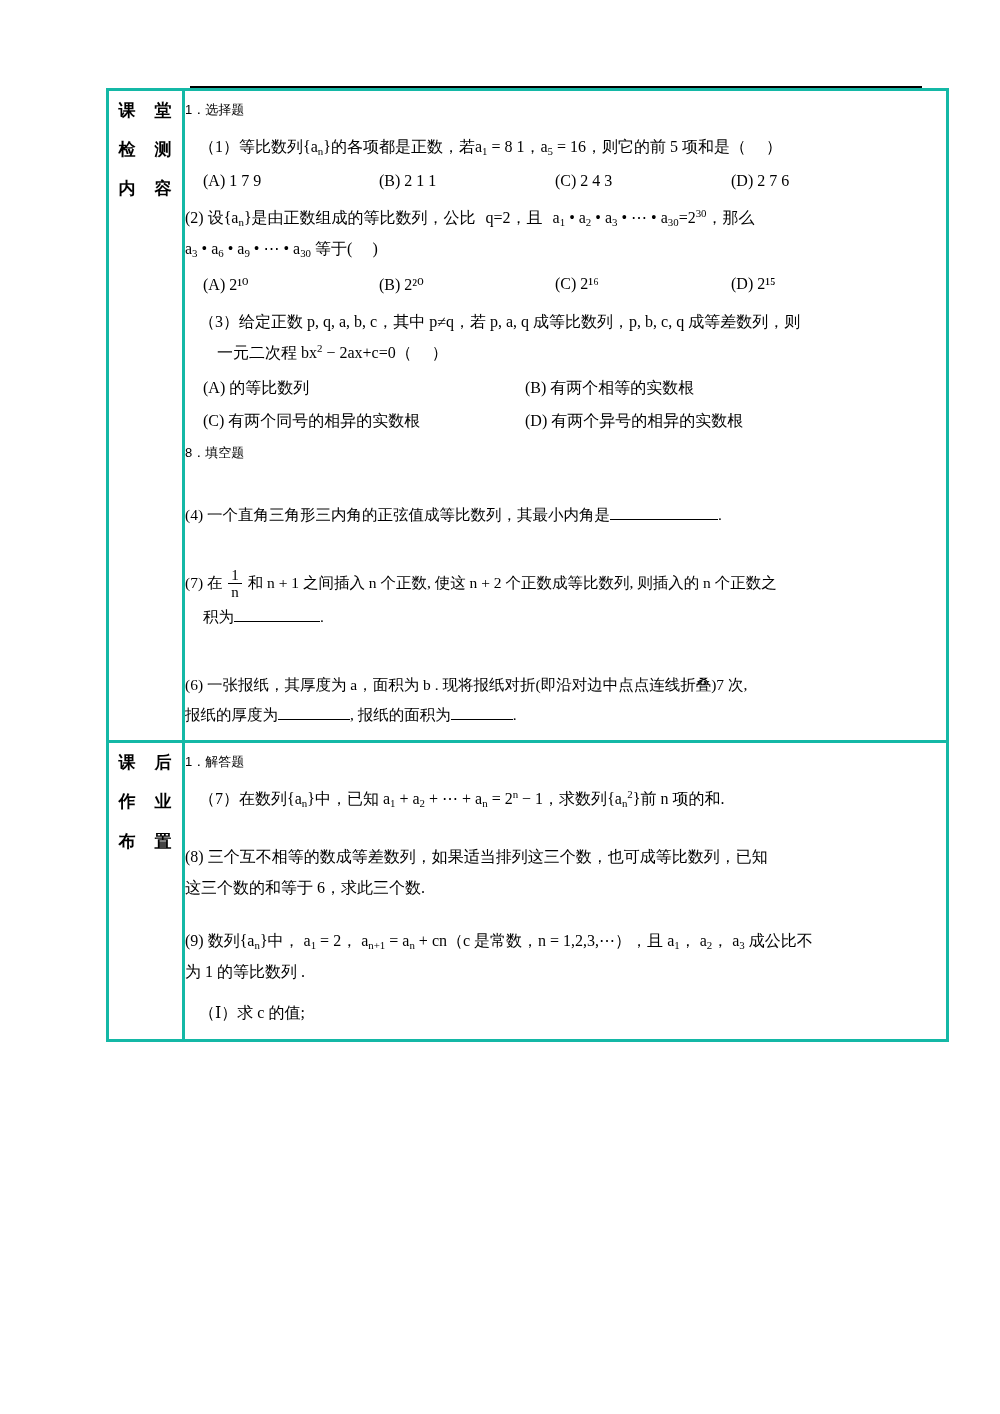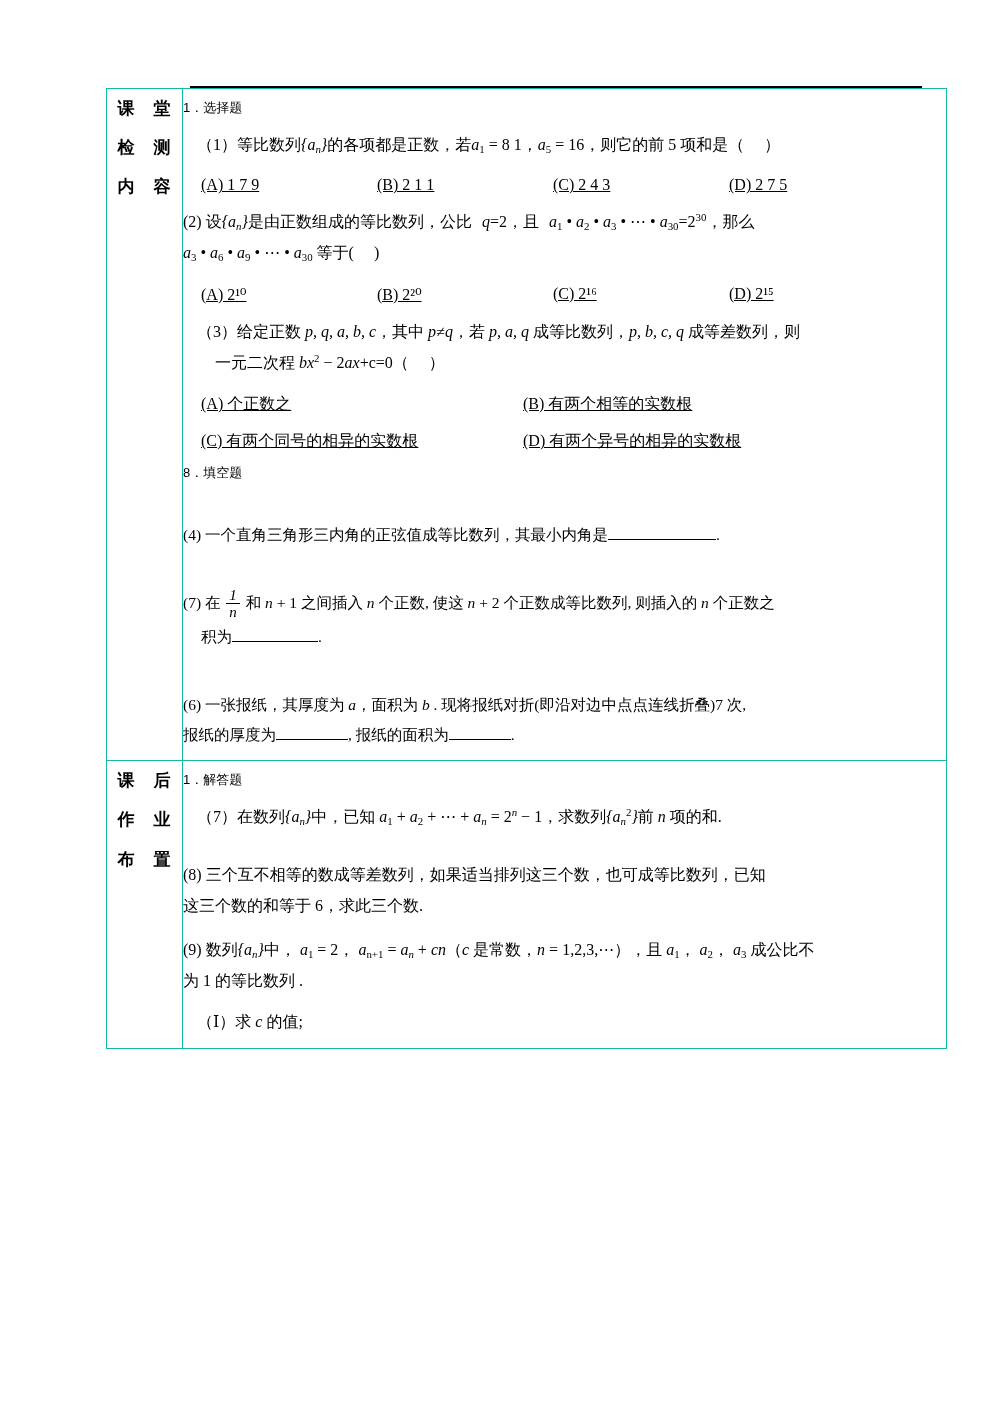--- a/index.html
+++ b/index.html
@@ -23,21 +23,21 @@
   }
   .doc-table {
     position: absolute;
     left: 106px;
     top: 88px;
     width: 840px;
     border-collapse: collapse;
     table-layout: fixed;
   }
   .doc-table td {
-    border: 1px solid #14b8a6;
+    border: 3px solid #14b8a6;
     vertical-align: top;
     padding: 0;
   }
   .label-cell {
     width: 76px;
     text-align: center;
     vertical-align: middle;
     font-size: 17px;
     line-height: 2.3;
     letter-spacing: 1px;
@@ -61,36 +61,34 @@
     line-height: 1.95;
     margin: 0 0 10px 0;
   }
   .q.indent {
     text-indent: 0;
     padding-left: 14px;
   }
   .opts {
     display: flex;
     font-size: 16px;
-    margin: 16px 0 12px 0;
+    margin: 4px 0 12px 0;
     padding-left: 18px;
-    text-decoration: underline;
   }
   .opts .opt {
     width: 176px;
     flex: 0 0 auto;
   }
   .opts.wide .opt {
     width: 322px;
   }
   .opts.pad2 {
     padding-left: 18px;
   }
   i, .it {
-    font-style: italic;
   }
   .frac {
     display: inline-block;
     vertical-align: middle;
     text-align: center;
     font-size: 15px;
     line-height: 1.08;
     margin: 0 2px;
     position: relative;
     top: -1px;
@@ -159,42 +157,42 @@
           <div class="sec-title">1．选择题</div>
 
           <div class="q indent">
             （1）等比数列<span class="it">{a<sub>n</sub>}</span>的各项都是正数，若<span class="it">a</span><sub>1</sub> = 8 1，<span class="it">a</span><sub>5</sub> = 16，则它的前 5 项和是（<span class="nbsp-sep"></span><span class="nbsp-sep"></span>）
           </div>
 
           <div class="opts">
             <span class="opt">(A) 1 7 9</span>
             <span class="opt">(B) 2 1 1</span>
             <span class="opt">(C) 2 4 3</span>
-            <span class="opt">(D) 2 7 5</span>
+            <span class="opt">(D) 2 7 6</span>
           </div>
 
           <div class="q">
             (2) 设<span class="it">{a<sub>n</sub>}</span>是由正数组成的等比数列，公比<span class="nbsp-sep"></span><span class="it">q</span>=2，且<span class="nbsp-sep"></span><span class="it">a</span><sub>1</sub> • <span class="it">a</span><sub>2</sub> • <span class="it">a</span><sub>3</sub> • ⋯ • <span class="it">a</span><sub>30</sub>=2<sup>30</sup>，那么<br>
             <span class="it">a</span><sub>3</sub> • <span class="it">a</span><sub>6</sub> • <span class="it">a</span><sub>9</sub> • ⋯ • <span class="it">a</span><sub>30</sub> 等于(<span class="nbsp-sep"></span><span class="nbsp-sep"></span>)
           </div>
 
           <div class="opts">
             <span class="opt">(A) 2¹⁰</span>
             <span class="opt">(B) 2²⁰</span>
             <span class="opt">(C) 2¹⁶</span>
             <span class="opt">(D) 2¹⁵</span>
           </div>
 
           <div class="q indent">
             （3）给定正数<span class="it"> p, q, a, b, c</span>，其中<span class="it"> p≠q</span>，若<span class="it"> p, a, q </span>成等比数列，<span class="it">p, b, c, q </span>成等差数列，则<br>
             <span style="display:inline-block;padding-left:18px">一元二次程<span class="it"> bx</span><sup>2</sup> − 2<span class="it">ax</span>+c=0（<span class="nbsp-sep"></span><span class="nbsp-sep"></span>）</span>
           </div>
 
           <div class="opts wide pad2">
-            <span class="opt">(A) 个正数之</span>
+            <span class="opt">(A) 的等比数列</span>
             <span class="opt">(B) 有两个相等的实数根</span>
           </div>
           <div class="opts wide pad2">
             <span class="opt">(C) 有两个同号的相异的实数根</span>
             <span class="opt">(D) 有两个异号的相异的实数根</span>
           </div>
 
           <div class="sec-title">8．填空题</div>
 
           <div class="q small-q">
@@ -226,21 +224,21 @@
           <span class="lbl-line">布　置</span>
         </td>
         <td class="content-cell">
 
           <div class="sec-title">1．解答题</div>
 
           <div class="q indent" style="margin-bottom:26px">
             （7）在数列<span class="it">{a<sub>n</sub>}</span>中，已知<span class="it"> a</span><sub>1</sub> + <span class="it">a</span><sub>2</sub> + ⋯ + <span class="it">a<sub>n</sub></span> = 2<sup><span class="it">n</span></sup> − 1，求数列<span class="it">{a<sub>n</sub></span><sup>2</sup><span class="it">}</span>前 <span class="it">n</span> 项的和.
           </div>
 
-          <div class="q" style="margin-bottom:13px">
+          <div class="q" style="margin-bottom:22px">
             (8) 三个互不相等的数成等差数列，如果适当排列这三个数，也可成等比数列，已知<br>
             这三个数的和等于 6，求此三个数.
           </div>
 
           <div class="q">
             (9) 数列<span class="it">{a<sub>n</sub>}</span>中， <span class="it">a</span><sub>1</sub> = 2， <span class="it">a</span><sub>n+1</sub> = <span class="it">a<sub>n</sub></span> + <span class="it">cn</span>（<span class="it">c</span> 是常数，<span class="it">n</span> = 1,2,3,⋯），且<span class="it"> a</span><sub>1</sub>， <span class="it">a</span><sub>2</sub>， <span class="it">a</span><sub>3</sub> 成公比不<br>
             为 1 的等比数列 .
           </div>
 
           <div class="q indent">

